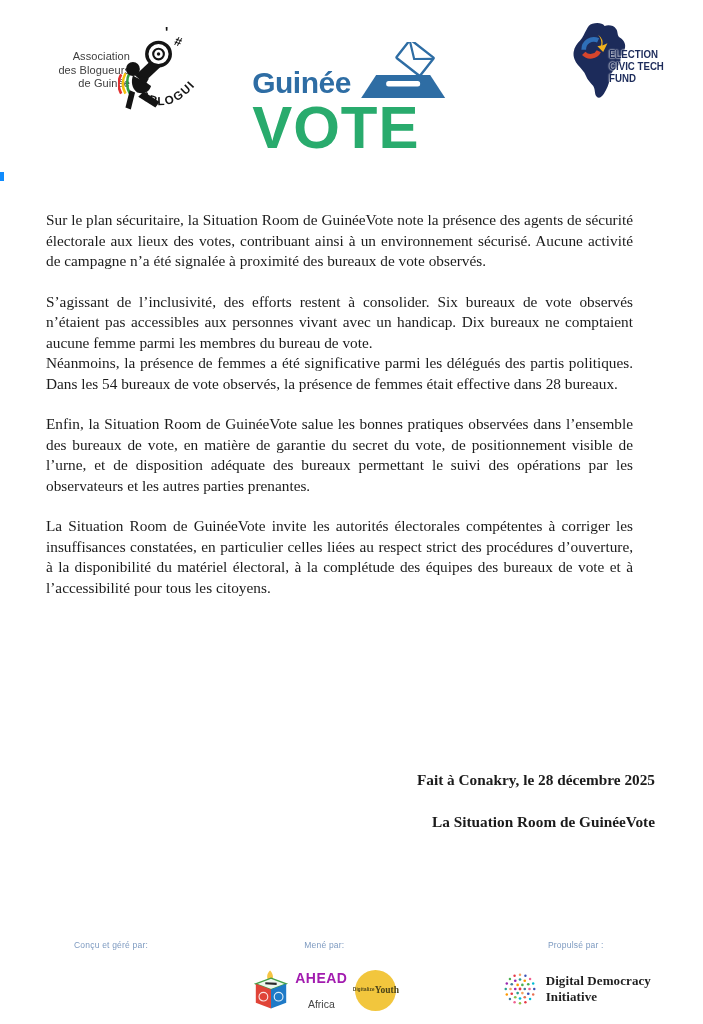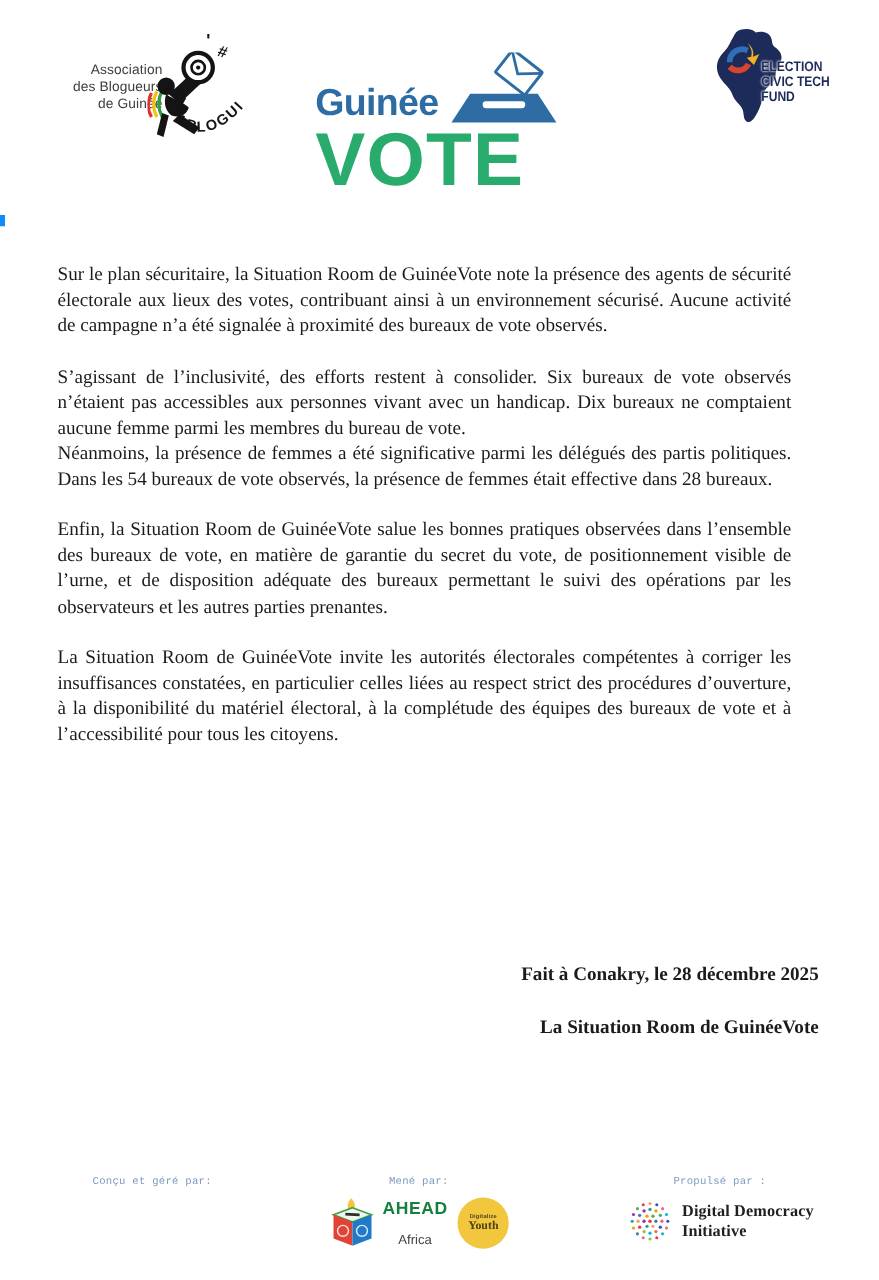--- a/index.html
+++ b/index.html
@@ -48,30 +48,30 @@
   }
   .body-text p { margin:0 0 20px 0; }
   .body-text p.joined { margin-bottom:0; }
 
   .sign-block { position:absolute; right:48px; top:771px; text-align:right; font-weight:bold; font-size:15.3px; }
   .sign-block .sig { margin-top:24px; }
 
   
   .footer { position:absolute; left:0; top:940px; width:703px; display:flex; justify-content:space-between; padding:0 52px 0 74px; }
   .fcol { font-family:"Liberation Sans", sans-serif; }
-  .flabel { font-size:8.5px; color:#7d9ac0; margin-bottom:8px; letter-spacing:.2px;font-family:Liberation Mono, monospace; }
+  .flabel { font-size:8.5px; color:#7d9ac0; margin-bottom:20px; letter-spacing:.2px; }
   .fcol.c .flabel, .fcol.r .flabel { text-align:center; }
   .frow { display:flex; align-items:center; }
   .africtivistes-name { font-weight:bold; font-size:11.5px; color:#252a33; margin-left:-7px; transform:scaleX(.94); transform-origin:left; letter-spacing:-.2px; }
   .ahead-name { margin-left:5px; text-align:center; line-height:1; }
-  .ahead-name .l1 { font-weight:bold; font-size:14px; color:#15803d; letter-spacing:.5px; }
+  .ahead-name .l1 { font-weight:bold; font-size:14px; color:#a21caf; letter-spacing:.5px; }
   .ahead-name .l2 { font-size:10.5px; color:#444; margin-top:14px; }
   .youth-badge {
     width:41px; height:41px; border-radius:50%; background:#f2c63d; margin-left:8px;
-    display:flex; flex-direction:column; align-items:center; justify-content:center;
+    display:flex; flex-direction:row; align-items:center; justify-content:center;
     color:#4a4218; line-height:1;
   }
   .youth-badge .b1 { font-size:4.5px; font-weight:bold; letter-spacing:.2px; }
   .youth-badge .b2 { font-family:"Liberation Serif", serif; font-weight:bold; font-size:9.5px; margin-top:1px; }
   .ddi-name { font-family:"Liberation Serif", serif; font-weight:bold; font-size:13px; line-height:1.2; color:#1f1f1f; margin-left:7px; letter-spacing:.1px; }
 </style>
 </head>
 <body>
 
 <div class="doc">

